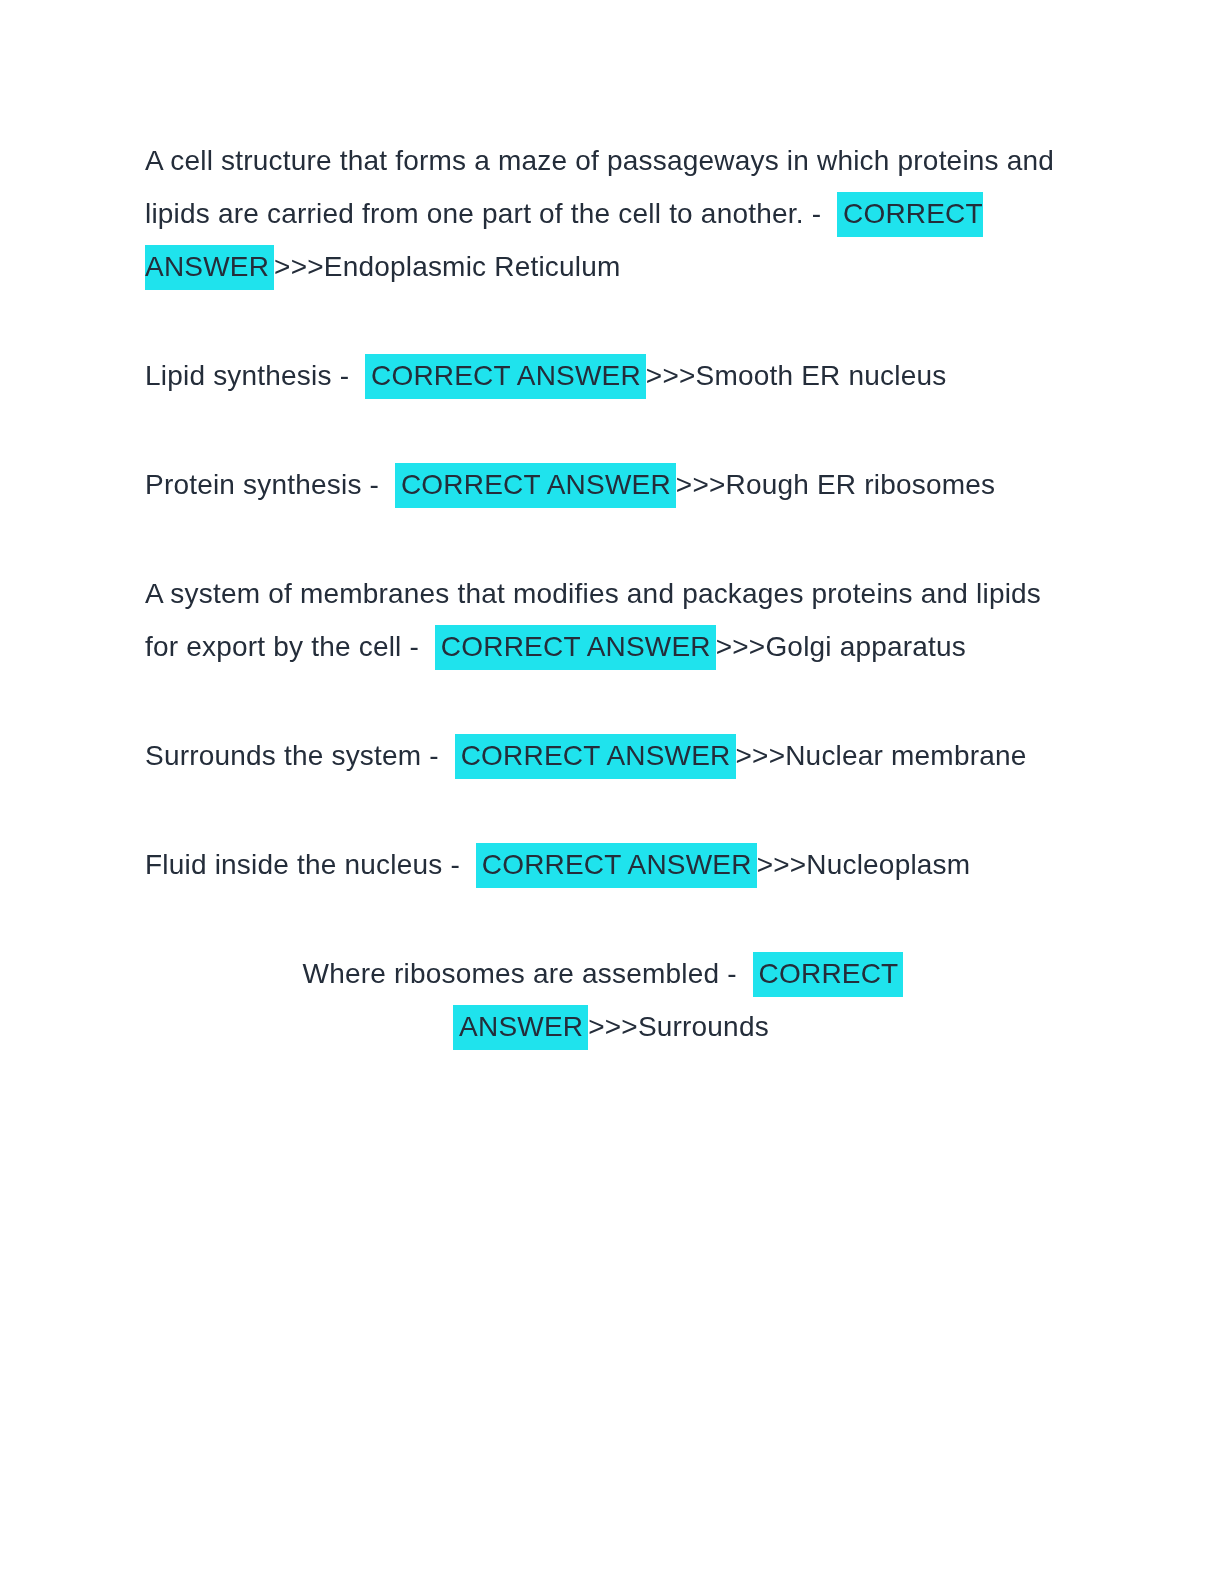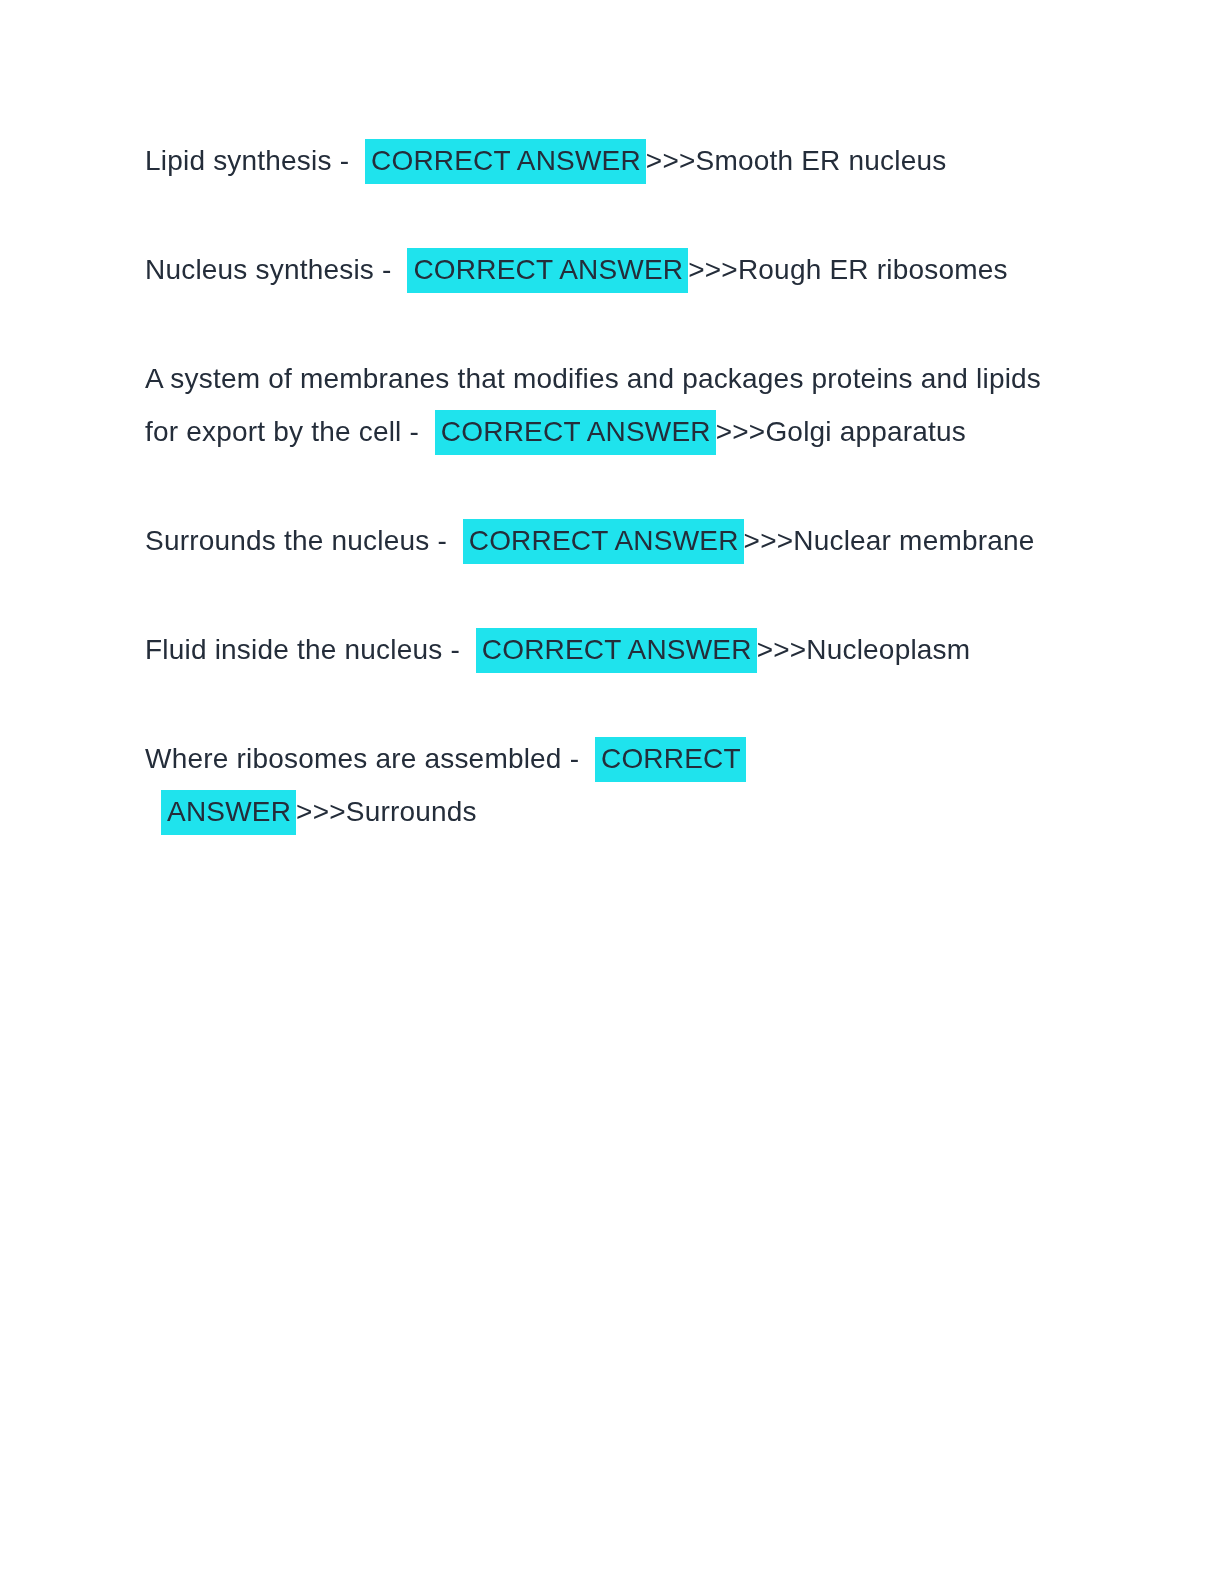--- a/index.html
+++ b/index.html
@@ -22,59 +22,64 @@
   .page {
     padding: 134px 160px 60px 145px;
   }
   .qa-item {
     margin: 0 0 56px 0;
     font-size: 28px;
     line-height: 53px;
     max-width: 916px;
     letter-spacing: 0.2px;
   }
-  .qa-item:last-child { margin-bottom: 0; }
+  .qa-item:last-child { margin-bottom: 0; text-align: center; }
   mark.hl {
     background: var(--highlight);
     color: var(--text);
     padding: 6px 5px 8px 6px;
     margin-left: 0.28em;
   }
   mark.hl.hl-continue {
     margin-left: 16px;
   }
   .sep { margin: 0; }
 </style>
 </head>
 <body>
 
 <div class="page">
 
+  <p class="qa-item">
+    <span>A cell structure that forms a maze of passageways in which proteins and lipids are carried from one part of the cell to another.</span>
+    <span>-</span>
+    <mark class="hl">CORRECT ANSWER</mark><span class="sep">&gt;&gt;&gt;</span><span>Endoplasmic Reticulum</span>
+  </p>
 
   <p class="qa-item">
     <span>Lipid synthesis</span>
     <span>-</span>
     <mark class="hl">CORRECT ANSWER</mark><span class="sep">&gt;&gt;&gt;</span><span>Smooth ER nucleus</span>
   </p>
 
   <p class="qa-item">
-    <span>Nucleus synthesis</span>
+    <span>Protein synthesis</span>
     <span>-</span>
     <mark class="hl">CORRECT ANSWER</mark><span class="sep">&gt;&gt;&gt;</span><span>Rough ER ribosomes</span>
   </p>
 
   <p class="qa-item">
     <span>A system of membranes that modifies and packages proteins and lipids for export by the cell</span>
     <span>-</span>
     <mark class="hl">CORRECT ANSWER</mark><span class="sep">&gt;&gt;&gt;</span><span>Golgi apparatus</span>
   </p>
 
 
   <p class="qa-item">
-    <span>Surrounds the nucleus</span>
+    <span>Surrounds the system</span>
     <span>-</span>
     <mark class="hl">CORRECT ANSWER</mark><span class="sep">&gt;&gt;&gt;</span><span>Nuclear membrane</span>
   </p>
 
   <p class="qa-item">
     <span>Fluid inside the nucleus</span>
     <span>-</span>
     <mark class="hl">CORRECT ANSWER</mark><span class="sep">&gt;&gt;&gt;</span><span>Nucleoplasm</span>
   </p>
 

